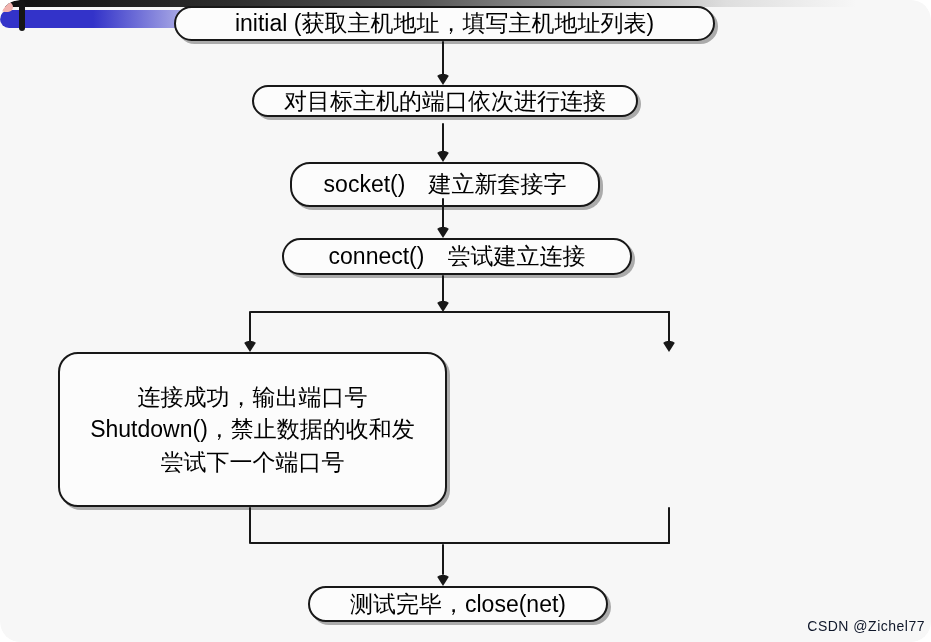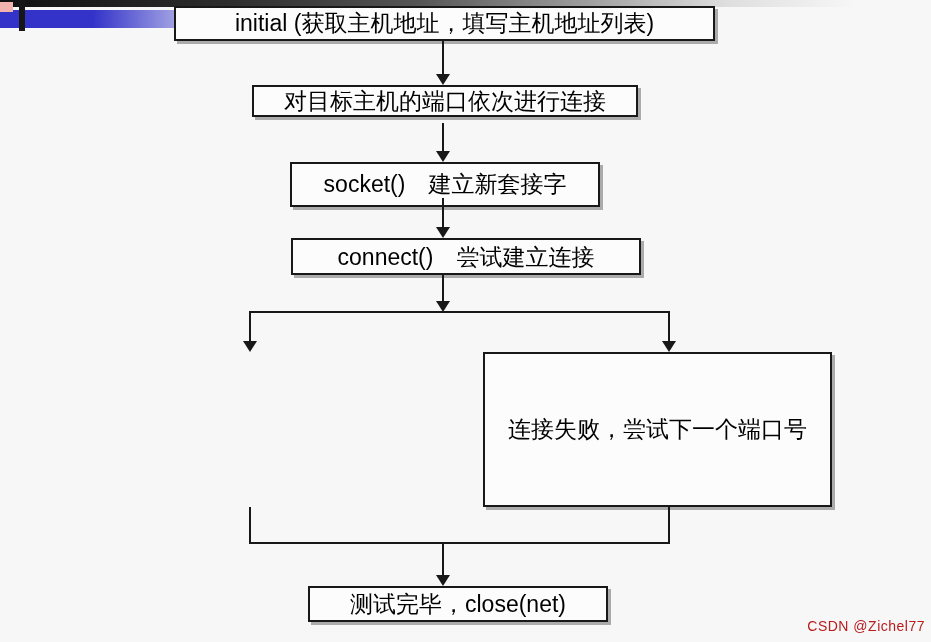--- a/index.html
+++ b/index.html
@@ -1,15 +1,15 @@
 <!DOCTYPE html>
 <html><head>
 <meta charset="utf-8">
 <style>
-  * { margin:0; padding:0; box-sizing:border-box; }
+  * { margin:0; padding:0; box-sizing:border-box;border-radius:20px; }
   html,body { width:931px; height:642px; }
   .stage {
     position:relative; width:931px; height:642px;
     background:#f7f7f7; overflow:hidden;
     font-family:"Liberation Sans","DejaVu Sans",sans-serif;
     color:#000;
   }
 
   
   .deco-topbar {
@@ -26,21 +26,21 @@
   
   .node {
     position:absolute; background:#fcfcfc;
     border:2px solid #181818; box-shadow:3px 3px 0 #ababab;
     display:flex; flex-direction:column; align-items:center; justify-content:center;
     text-align:center; font-size:23px; line-height:1.4; white-space:nowrap;
   }
   .n-initial { left:174px; top:6px;   width:541px; height:35px; }
   .n-scan    { left:252px; top:85px;  width:386px; height:32px; }
   .n-socket  { left:290px; top:162px; width:310px; height:45px; }
-  .n-connect { left:291px; top:238px; width:350px; height:37px;justify-content:flex-end; }
+  .n-connect { left:282px; top:238px; width:350px; height:37px; }
   .n-success { left:58px;  top:352px; width:389px; height:155px; }
   .n-failure { left:483px; top:352px; width:349px; height:155px; }
   .n-done    { left:308px; top:586px; width:300px; height:36px;justify-content:center; }
 
   
   .l  { position:absolute; background:#181818; }
   .lv { width:2px; }
   .lh { height:2px; }
   .ah {
     position:absolute; width:0; height:0;
@@ -62,21 +62,21 @@
   .lvr { left:668px; top:311px; height:31px; }
   .avr { left:662px; top:341px; }
   .lvl2{ left:249px; top:507px; height:37px; }
   .lvr2{ left:668px; top:507px; height:37px; }
   .h2  { left:250px; top:542px; width:420px; }
   .l5  { left:442px; top:544px; height:31px; }
   .a5  { left:436px; top:575px; }
 
   .watermark {
     position:absolute; right:6px; bottom:8px;
-    font-size:14px; color:#b91c1c; letter-spacing:0.5px;
+    font-size:14px; color:#0f172a; letter-spacing:0.5px;
   }
 </style>
 </head>
 <body>
 
 <div class="stage">
 
   <div class="deco-topbar"></div>
   <div class="deco-blue"></div>
   <div class="deco-pink"></div>
@@ -91,24 +91,26 @@
   </div>
 
   <div class="node n-socket">
     <span>socket()　建立新套接字</span>
   </div>
 
   <div class="node n-connect">
     <span>connect()　尝试建立连接</span>
   </div>
 
+  <div class="node n-success">
+    <div>连接成功，输出端口号</div>
+    <div>Shutdown()，禁止数据的收和发</div>
+    <div>尝试下一个端口号</div>
+  </div>
 
-  <div class="node n-failure">
-    <span>连接失败，尝试下一个端口号</span>
-  </div>
 
   <div class="node n-done">
     <span>测试完毕，close(net)</span>
   </div>
 
   <div class="l lv l1"></div>
   <div class="ah a1"></div>
 
   <div class="l lv l2"></div>
   <div class="ah a2"></div>

